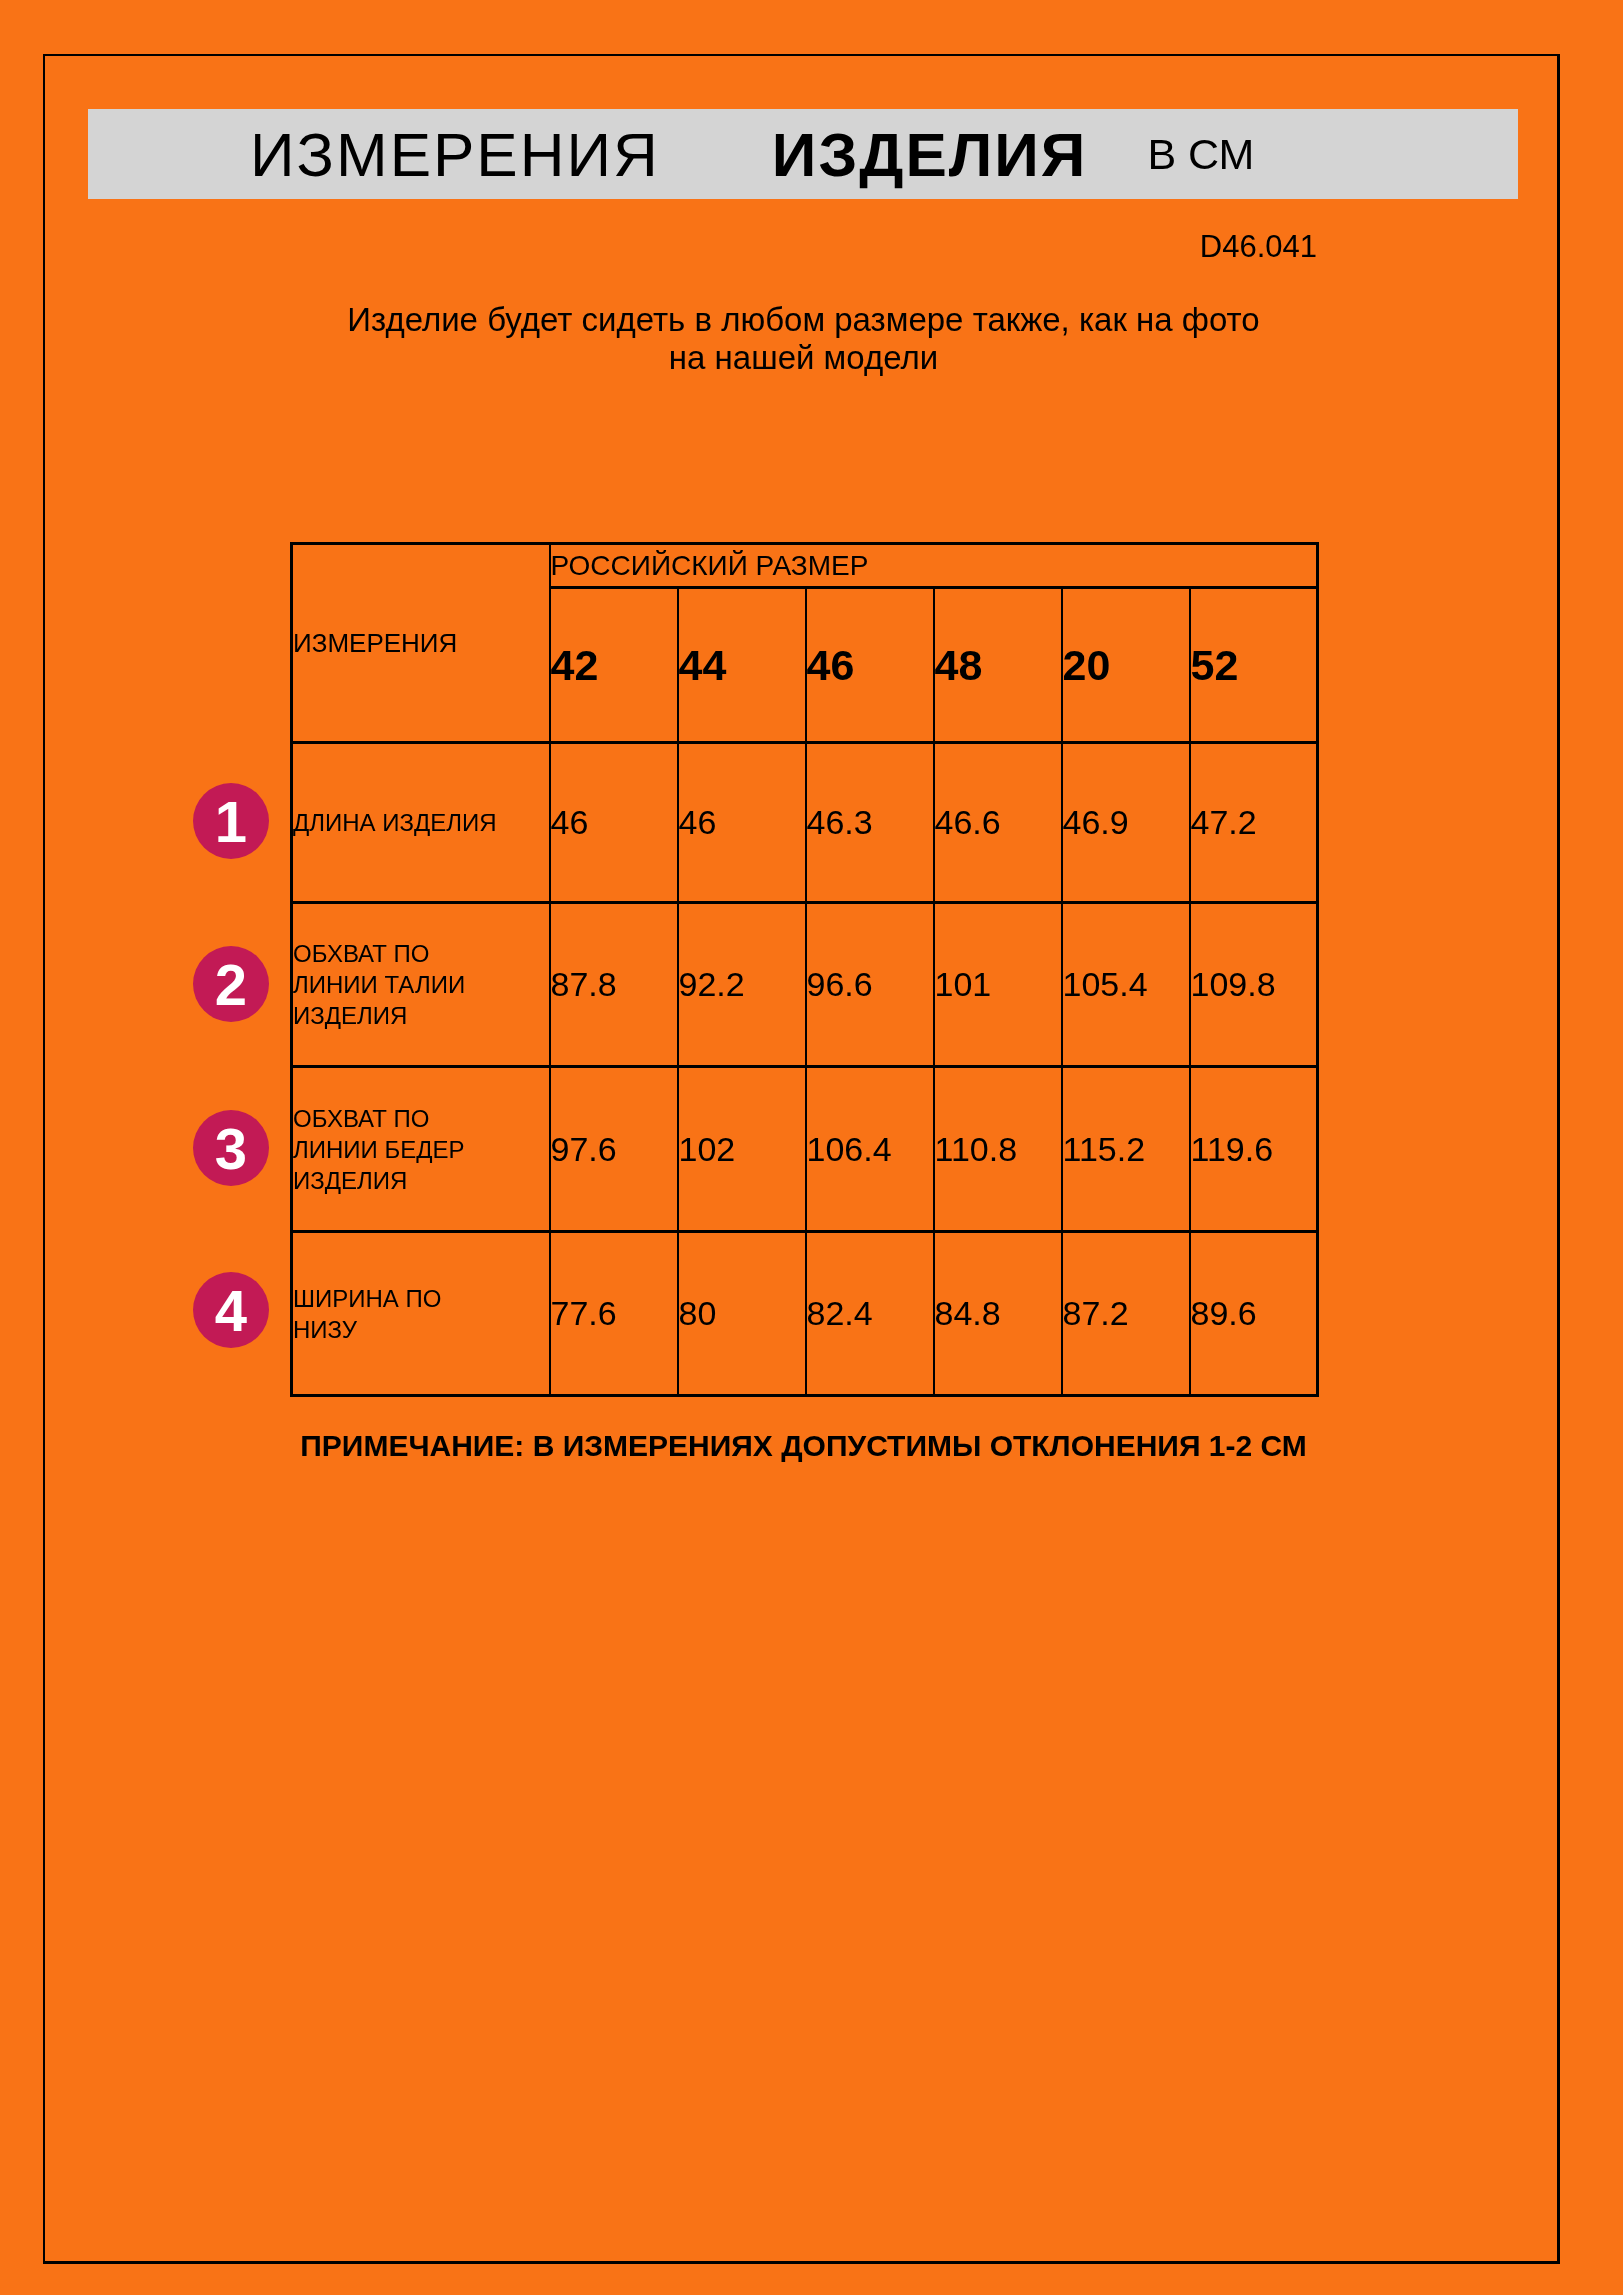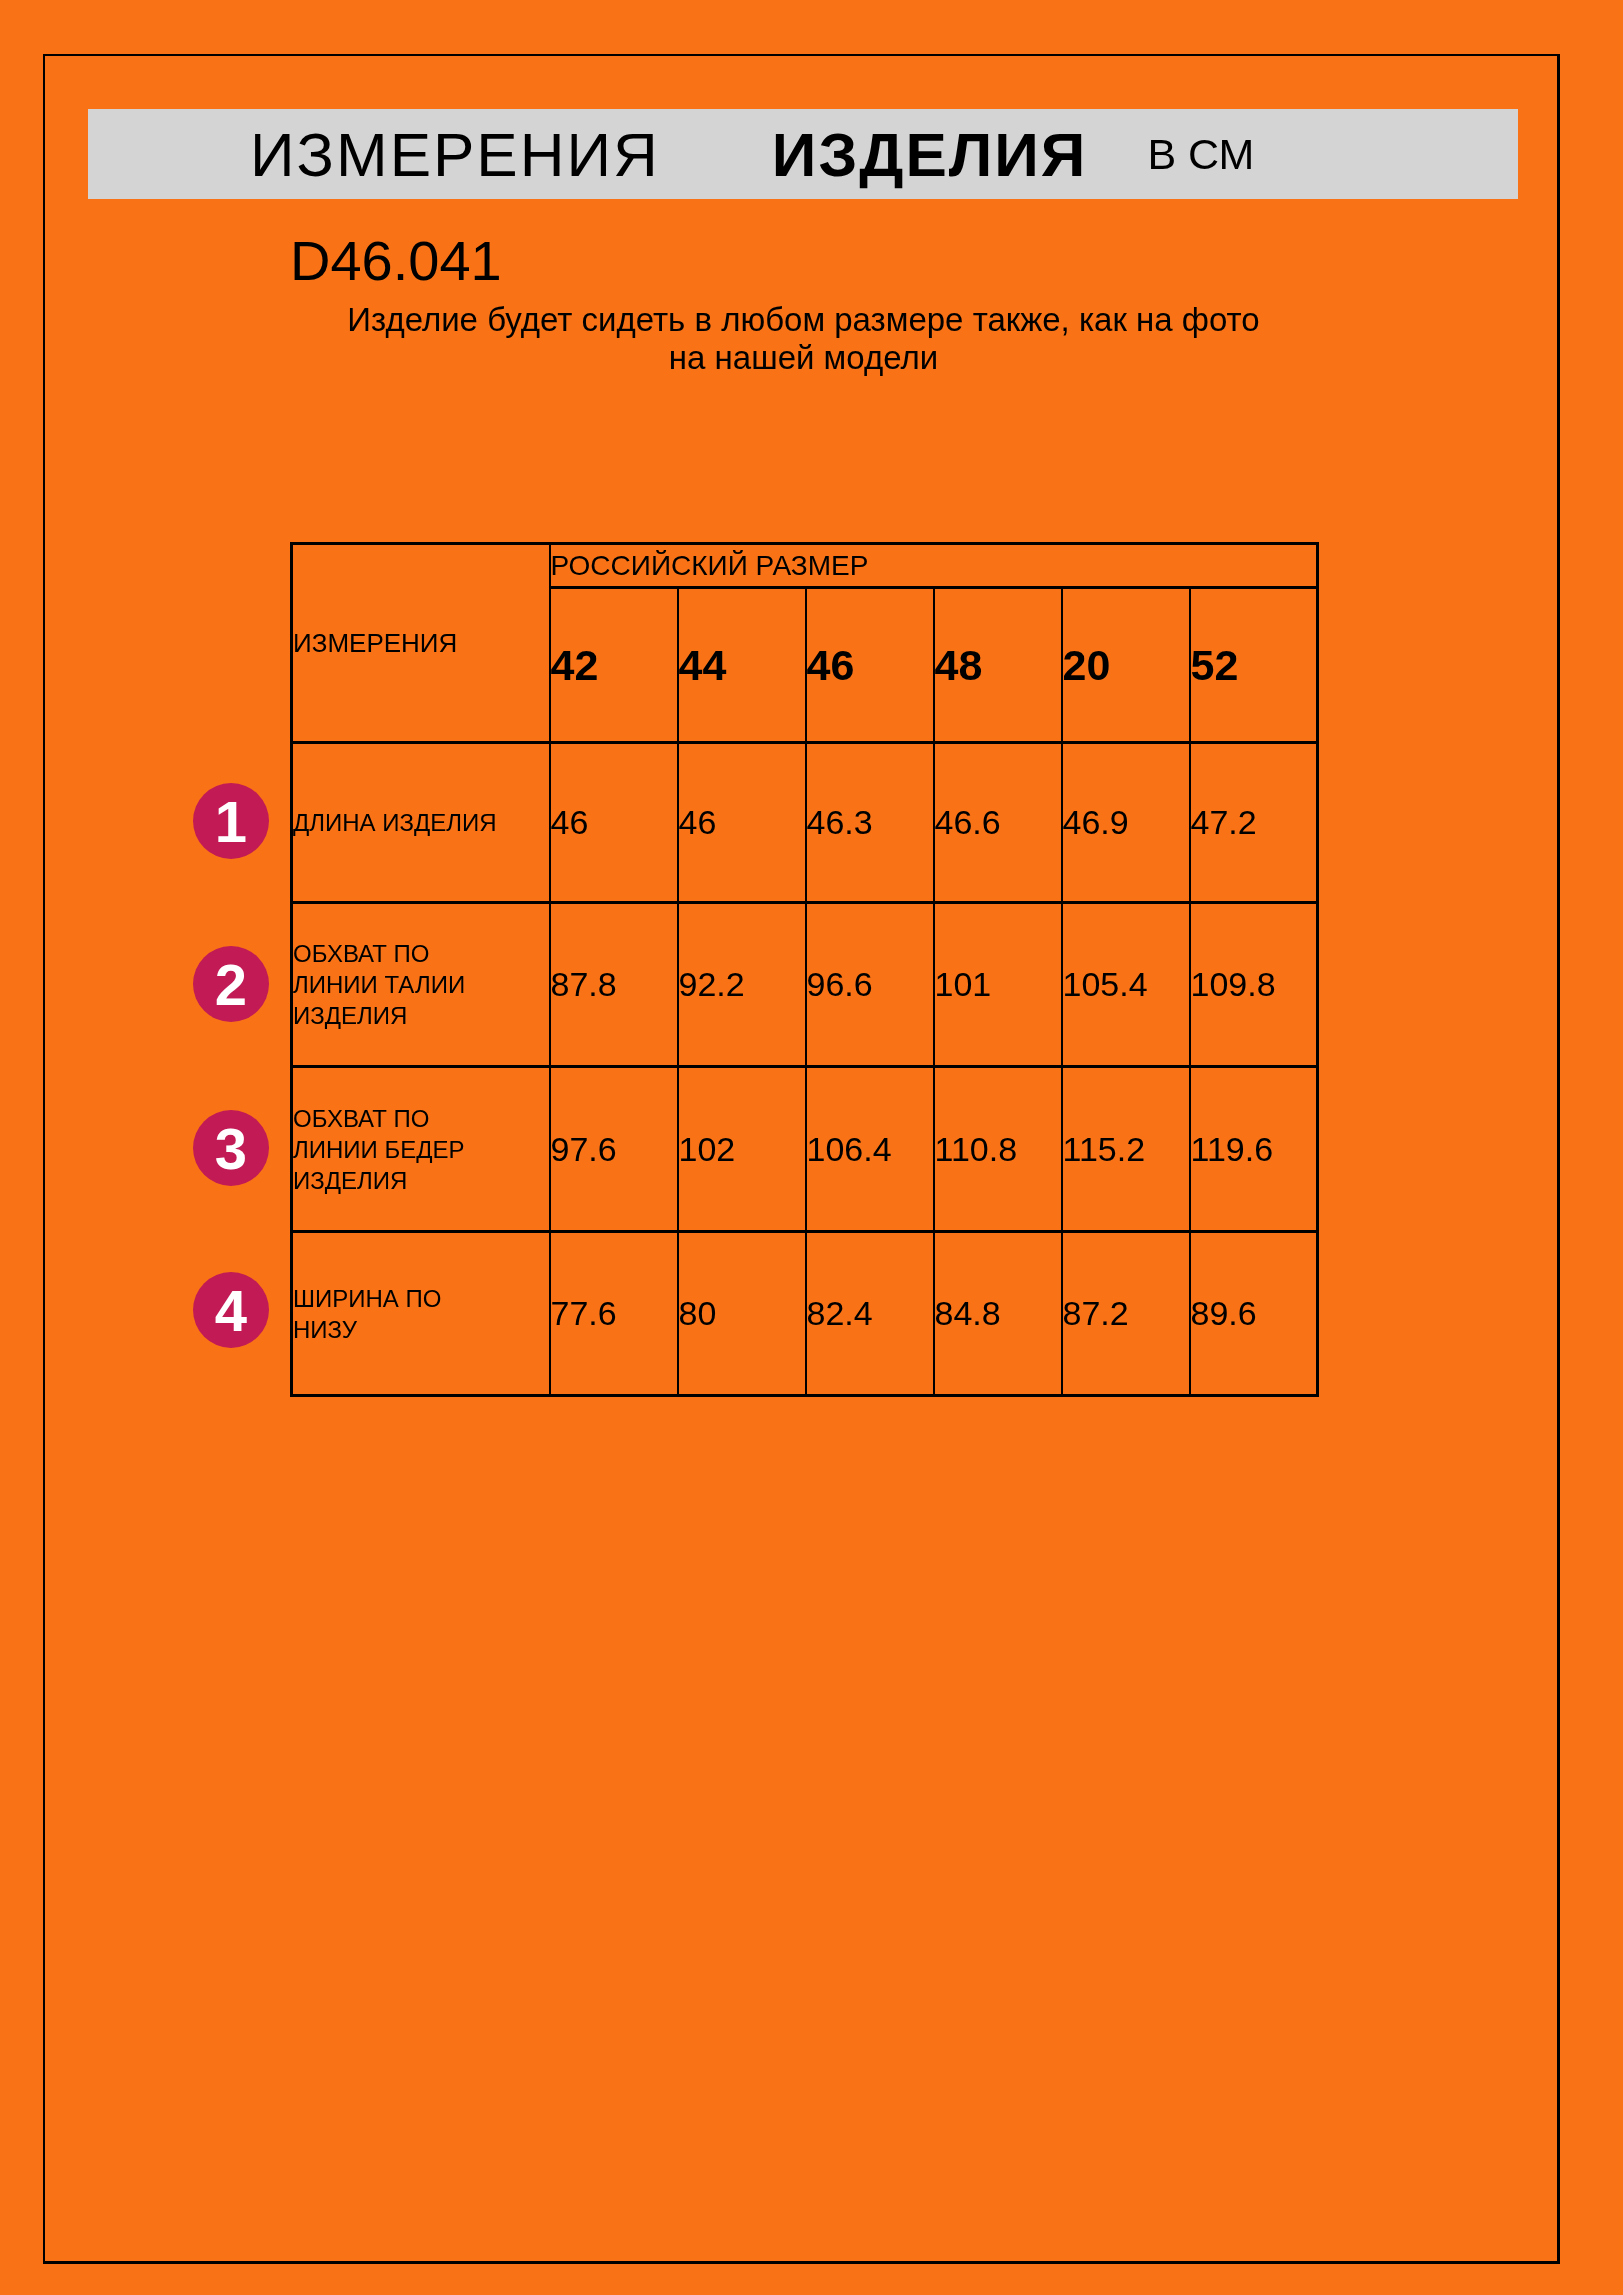--- a/index.html
+++ b/index.html
@@ -22,21 +22,21 @@
     position:absolute;left:88px;top:109px;
     width:1430px;height:90px;
     background:#d4d4d4;
     display:flex;align-items:center;
   }
   .band .t1{font-size:62px;letter-spacing:2px;margin-left:162px;white-space:nowrap;}
   .band .t2{font-size:62px;font-weight:bold;letter-spacing:2px;margin-left:112px;white-space:nowrap;}
   .band .t3{font-size:43px;margin-left:60px;white-space:nowrap;}
   .code{
     position:absolute;left:290px;top:230px;width:1027px;
-    text-align:left;font-size:56px;line-height:1.1;
+    text-align:right;font-size:31px;line-height:1.1;
   }
   .desc{
     position:absolute;left:290px;top:301px;width:1027px;
     text-align:center;font-size:33px;line-height:38px;
     white-space:pre-line;
   }
   table.sizetable{
     position:absolute;left:290px;top:542px;
     width:1027px;
     border-collapse:collapse;table-layout:fixed;
@@ -153,15 +153,16 @@
         <td class="val">89.6</td>
       </tr>
     </tbody>
   </table>
 
   <div class="badge b1">1</div>
   <div class="badge b2">2</div>
   <div class="badge b3">3</div>
   <div class="badge b4">4</div>
 
+  <div class="note">ПРИМЕЧАНИЕ: В ИЗМЕРЕНИЯХ ДОПУСТИМЫ ОТКЛОНЕНИЯ 1-2 СМ</div>
 
 </div>
 
 
 </body></html>

